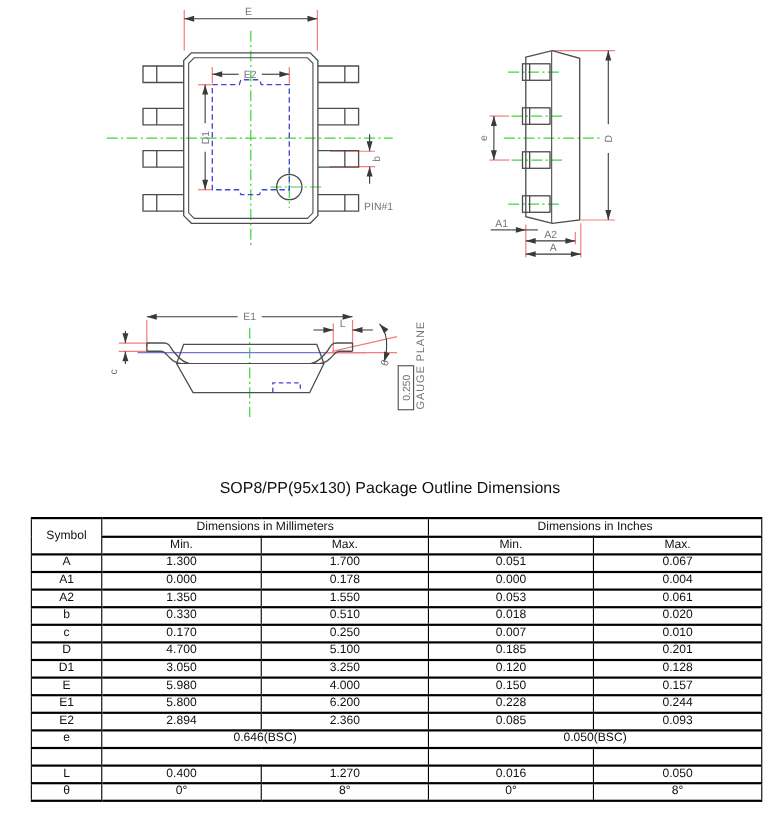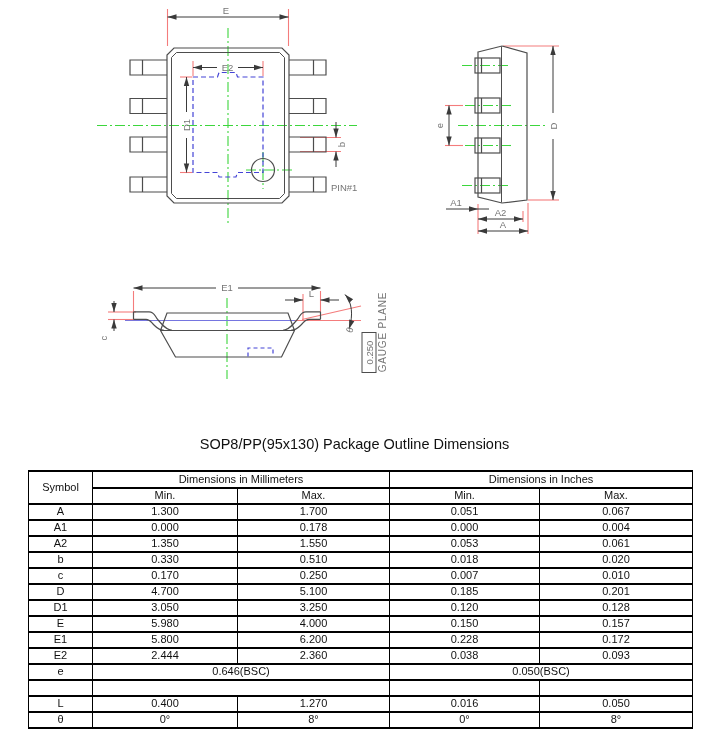--- a/index.html
+++ b/index.html
@@ -264,27 +264,27 @@
         <td>5.980</td>
         <td>4.000</td>
         <td>0.150</td>
         <td>0.157</td>
       </tr>
       <tr>
         <td>E1</td>
         <td>5.800</td>
         <td>6.200</td>
         <td>0.228</td>
-        <td>0.172</td>
+        <td>0.244</td>
       </tr>
       <tr>
         <td>E2</td>
-        <td>2.444</td>
+        <td>2.894</td>
         <td>2.360</td>
-        <td>0.038</td>
+        <td>0.085</td>
         <td>0.093</td>
       </tr>
       <tr>
         <td>e</td>
         <td colspan="2">0.646(BSC)</td>
         <td colspan="2">0.050(BSC)</td>
       </tr>
       <tr>
         <td></td>
         <td colspan="2"></td>

